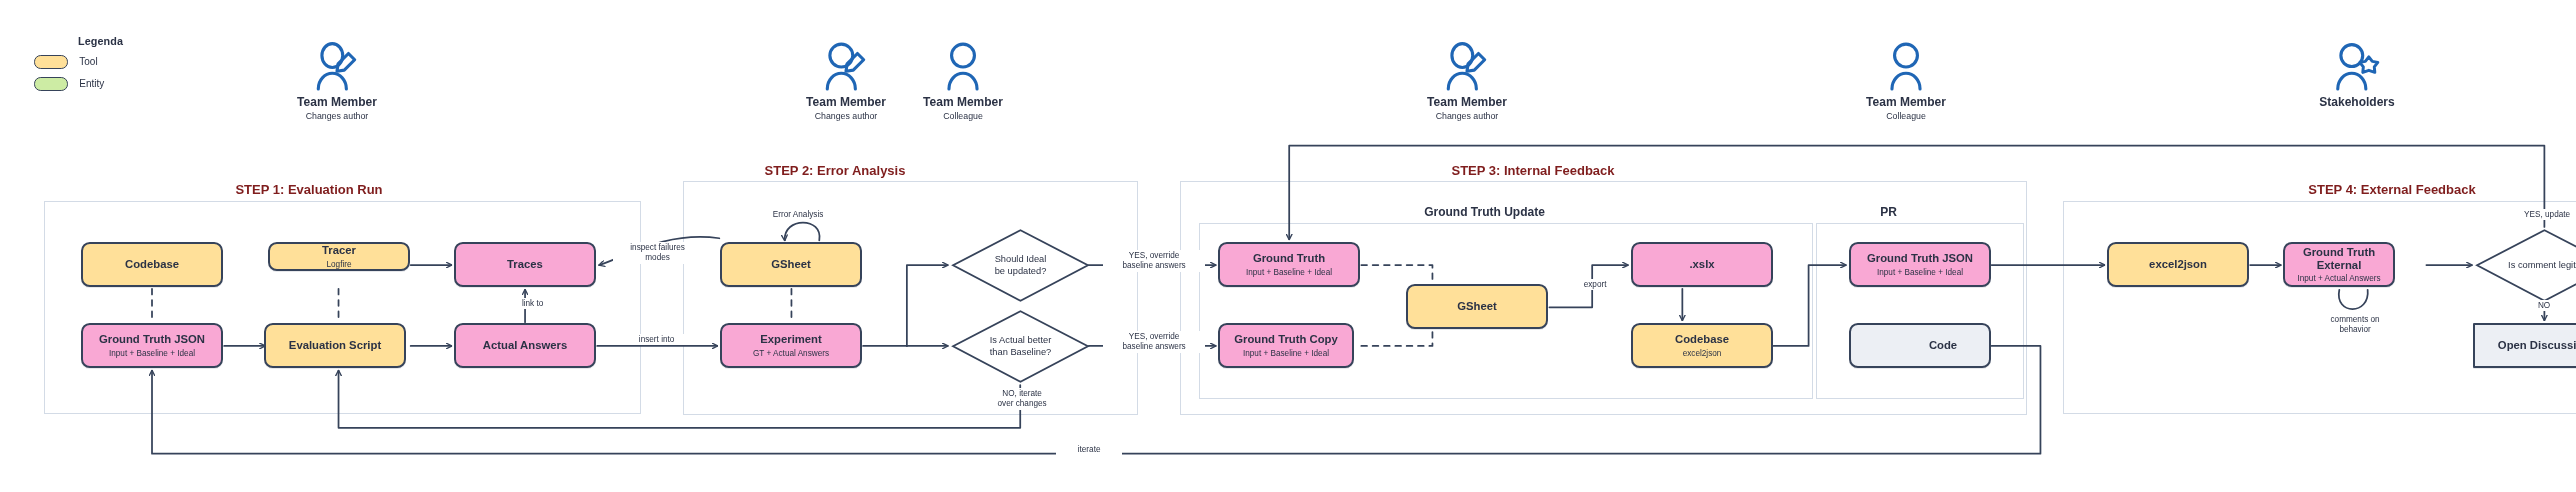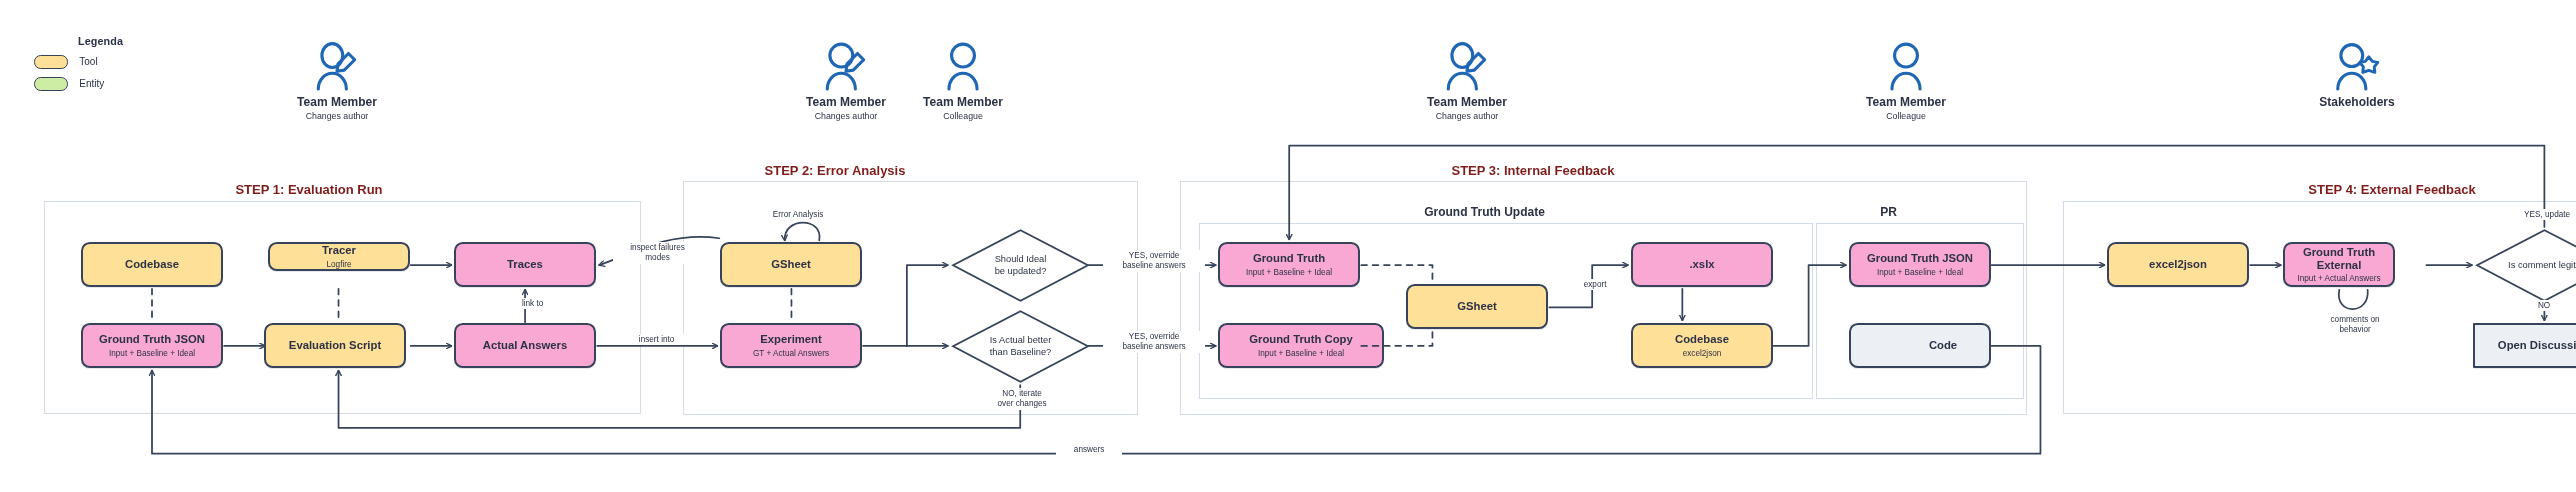--- a/index.html
+++ b/index.html
@@ -181,21 +181,21 @@
   </div>
   <div class="node n-entity" style="left:720px;top:323px;width:142px;height:45px;">
     <div class="t">Experiment</div>
     <div class="s">GT + Actual Answers</div>
   </div>
 
   <div class="node n-entity" style="left:1218px;top:242px;width:142px;height:45px;">
     <div class="t">Ground Truth</div>
     <div class="s">Input + Baseline + Ideal</div>
   </div>
-  <div class="node n-entity" style="left:1218px;top:323px;width:166px;height:45px;">
+  <div class="node n-entity" style="left:1218px;top:323px;width:136px;height:45px;">
     <div class="t">Ground Truth Copy</div>
     <div class="s">Input + Baseline + Ideal</div>
   </div>
   <div class="node n-tool" style="left:1406px;top:284px;width:142px;height:45px;">
     <div class="t">GSheet</div>
   </div>
   <div class="node n-entity" style="left:1631px;top:242px;width:142px;height:45px;">
     <div class="t">.xslx</div>
   </div>
   <div class="node n-tool" style="left:1631px;top:323px;width:142px;height:45px;">
@@ -317,20 +317,20 @@
 modes</div>
   <div class="elabel" style="left:621px;top:334px;width:67px;">insert into</div>
   <div class="elabel" style="left:742px;top:209px;width:108px;">Error Analysis</div>
   <div class="elabel" style="left:1103px;top:250px;width:98px;">YES, override
 baseline answers</div>
   <div class="elabel" style="left:1103px;top:331px;width:98px;">YES, override
 baseline answers</div>
   <div class="elabel" style="left:975px;top:388px;width:90px;">NO, iterate
 over changes</div>
   <div class="elabel" style="left:1566px;top:279px;width:54px;">export</div>
-  <div class="elabel" style="left:1056px;top:444px;width:62px;">answers</div>
+  <div class="elabel" style="left:1056px;top:444px;width:62px;">iterate</div>
   <div class="elabel" style="left:2509px;top:209px;width:72px;">YES, update</div>
   <div class="elabel" style="left:2524px;top:300px;width:36px;">NO</div>
   <div class="elabel" style="left:2312px;top:314px;width:82px;">comments on
 behavior</div>
 
 </div>
 
 
 </body></html>

